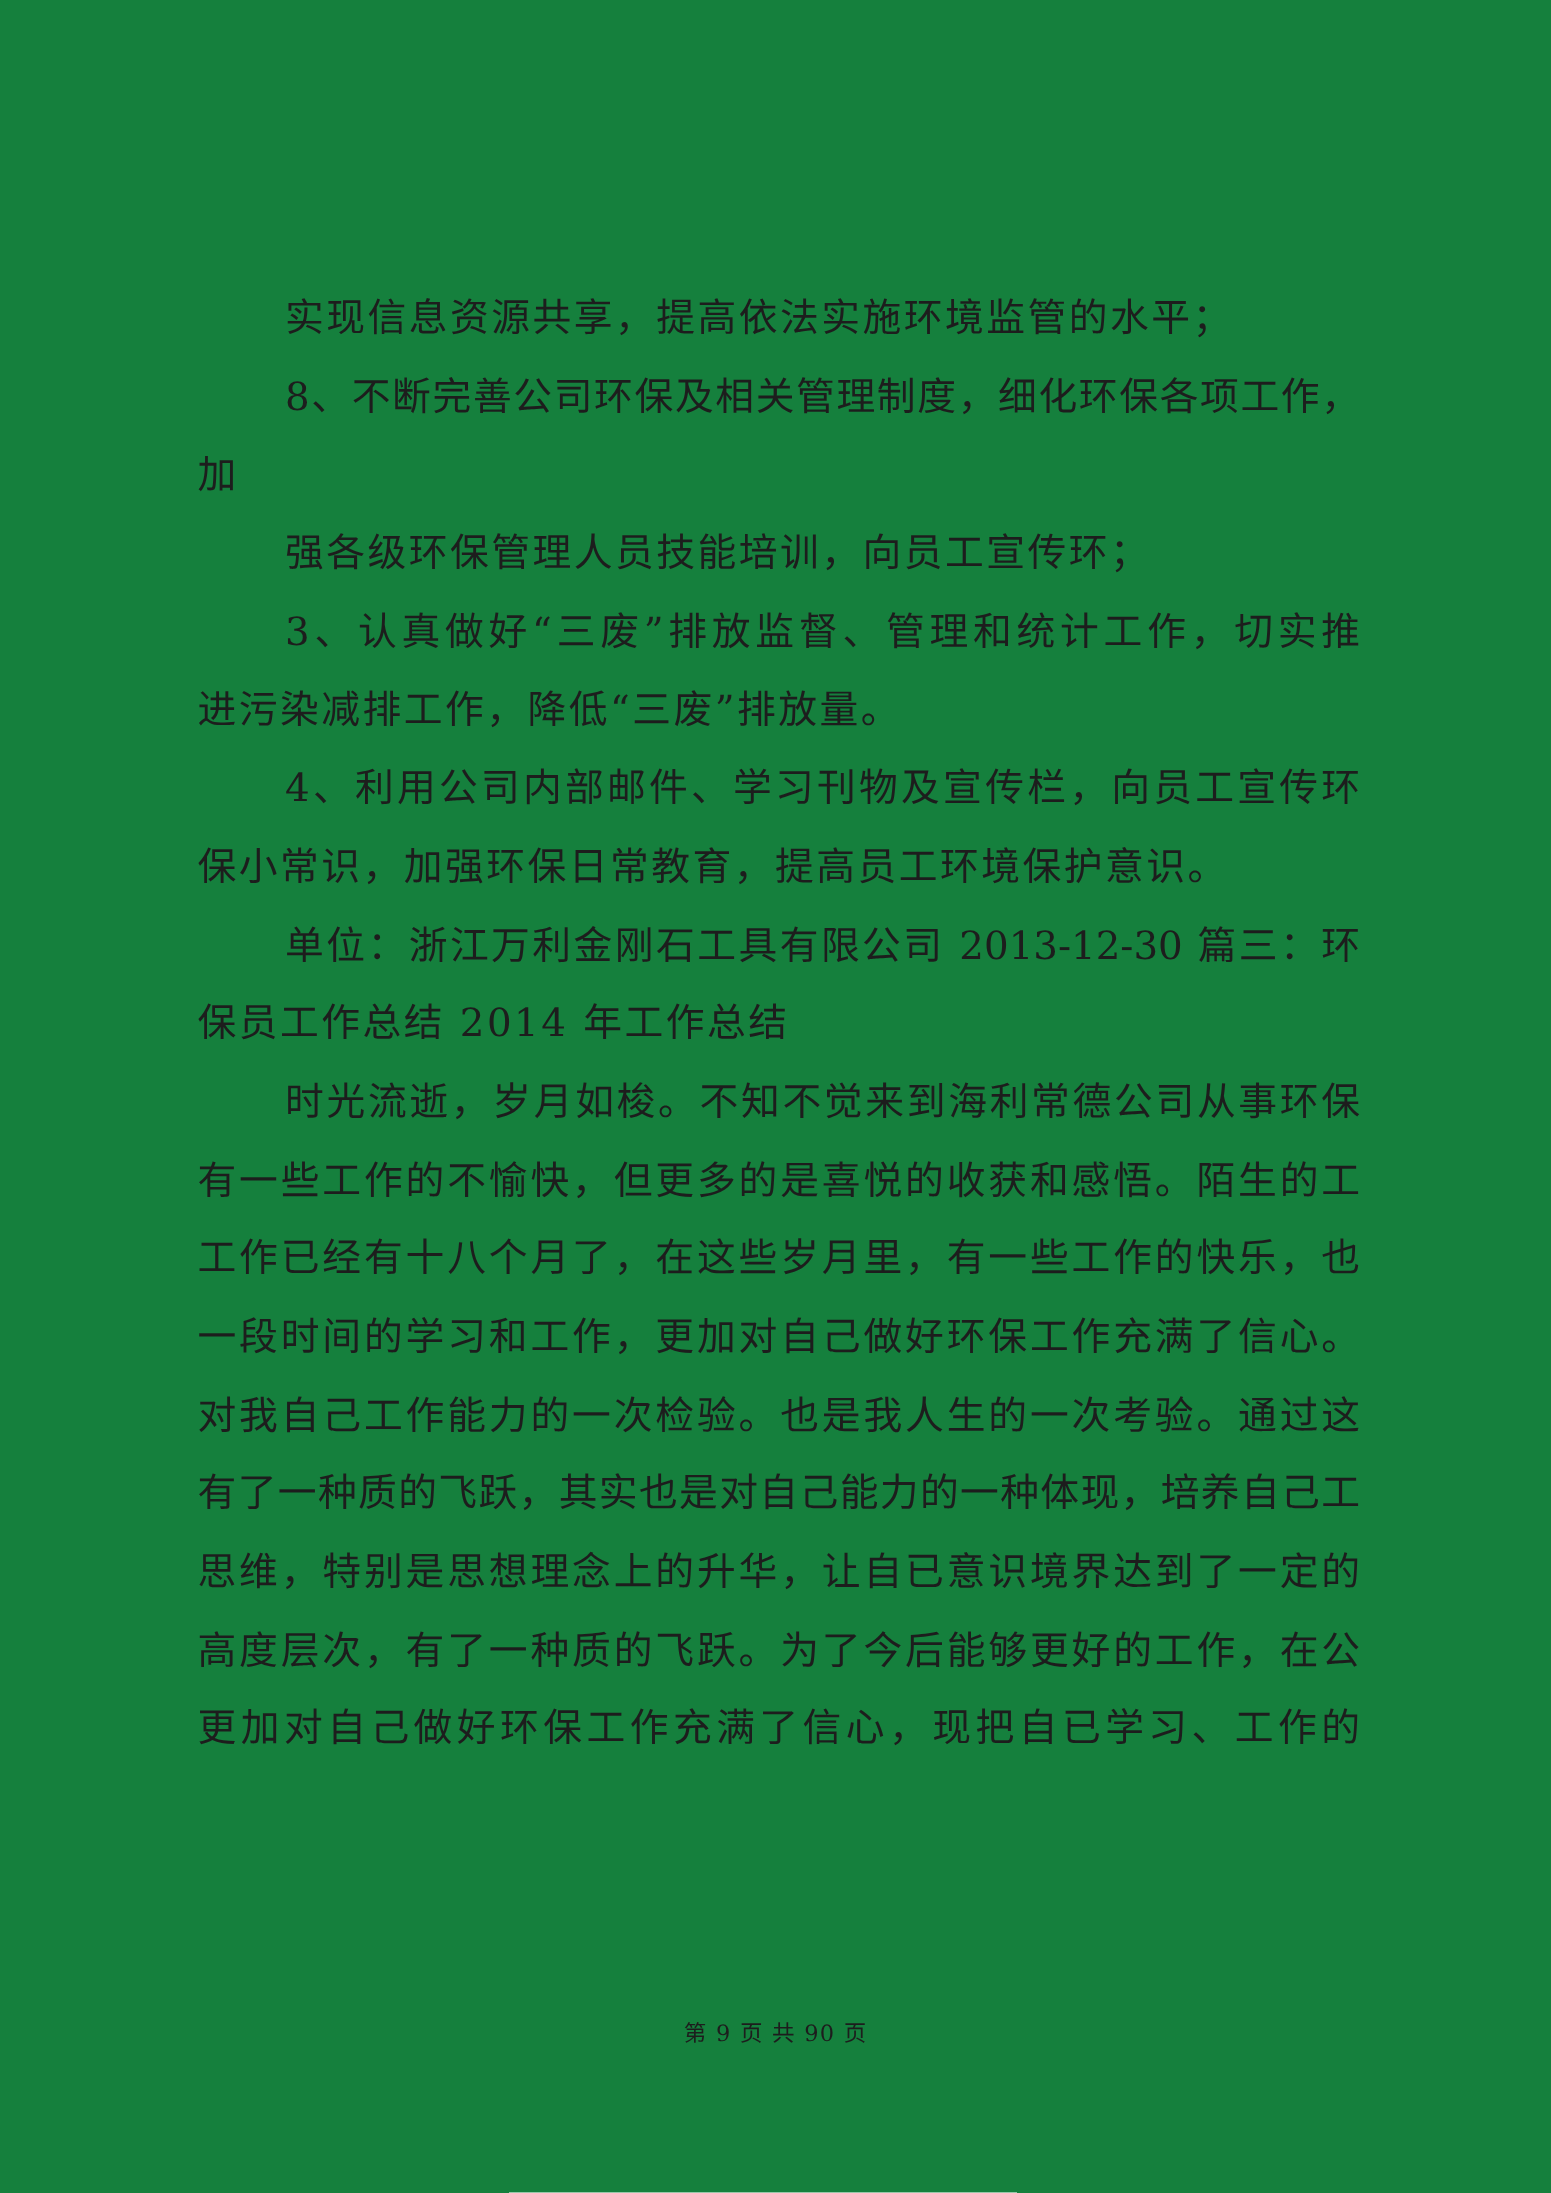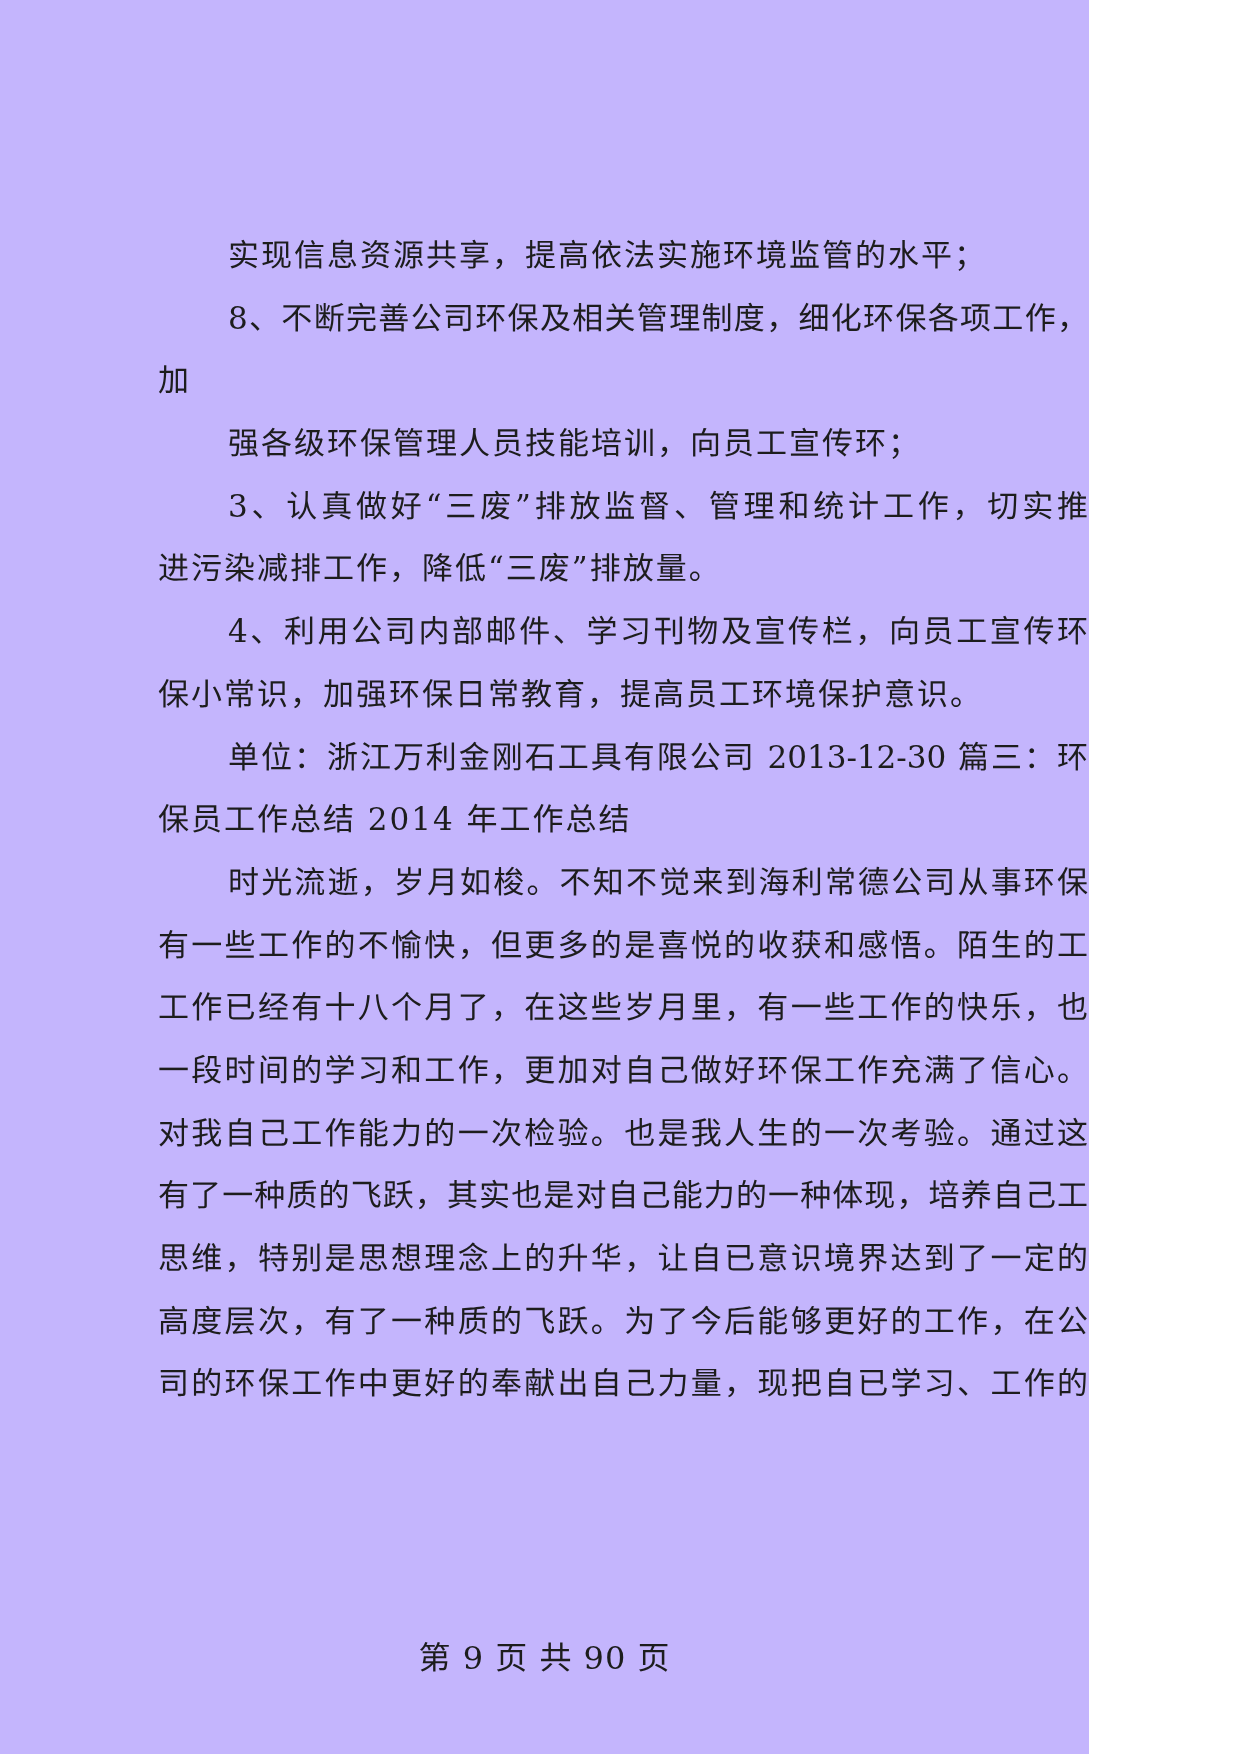--- a/index.html
+++ b/index.html
@@ -2,23 +2,23 @@
 <html lang="zh-CN"><head>
 <meta charset="utf-8">
 <style>
   html, body {
     margin: 0;
     padding: 0;
     background: #ffffff;
   }
   .page {
     position: relative;
-    width: 1089px;
+    width: 1241px;
     height: 1754px;
-    background: #c4b5fd;
+    background: #15803d;
     overflow: hidden;
     font-family: "DejaVu Serif", "Liberation Serif", serif;
     color: #1d1d1d;
   }
   .doc-body {
     position: absolute;
     left: 158px;
     top: 224px;
     width: 930px;
   }
@@ -40,24 +40,23 @@
     text-align-last: justify;
     text-justify: inter-character;
   }
   .page-footer {
     position: absolute;
     left: 0;
     right: 0;
     top: 1612px;
     height: 40px;
     text-align: center;
-    font-size: 32px;
+    font-size: 18px;
     letter-spacing: 1px;
     color: #1d1d1d;
-    margin-top: 20px;
   }
 </style>
 </head>
 <body>
 
 <div class="page">
   <div class="doc-body" id="doc-body">
       <div class="line indent">实现信息资源共享，提高依法实施环境监管的水平；</div>
       <div class="line indent justify">8、不断完善公司环保及相关管理制度，细化环保各项工作，</div>
       <div class="line">加</div>
@@ -69,18 +68,18 @@
       <div class="line indent justify">单位：浙江万利金刚石工具有限公司 2013-12-30 篇三：环</div>
       <div class="line">保员工作总结 2014 年工作总结</div>
       <div class="line indent justify">时光流逝，岁月如梭。不知不觉来到海利常德公司从事环保</div>
       <div class="line justify">有一些工作的不愉快，但更多的是喜悦的收获和感悟。陌生的工</div>
       <div class="line justify">工作已经有十八个月了，在这些岁月里，有一些工作的快乐，也</div>
       <div class="line justify">一段时间的学习和工作，更加对自己做好环保工作充满了信心。</div>
       <div class="line justify">对我自己工作能力的一次检验。也是我人生的一次考验。通过这</div>
       <div class="line justify">有了一种质的飞跃，其实也是对自己能力的一种体现，培养自己工</div>
       <div class="line justify">思维，特别是思想理念上的升华，让自已意识境界达到了一定的</div>
       <div class="line justify">高度层次，有了一种质的飞跃。为了今后能够更好的工作，在公</div>
-      <div class="line justify">司的环保工作中更好的奉献出自己力量，现把自已学习、工作的</div>
+      <div class="line justify">更加对自己做好环保工作充满了信心，现把自已学习、工作的</div>
     </div>
   <div class="page-footer">
     <span>第 9 页 共 90 页</span>
   </div>
 </div>
 
 </body></html>

